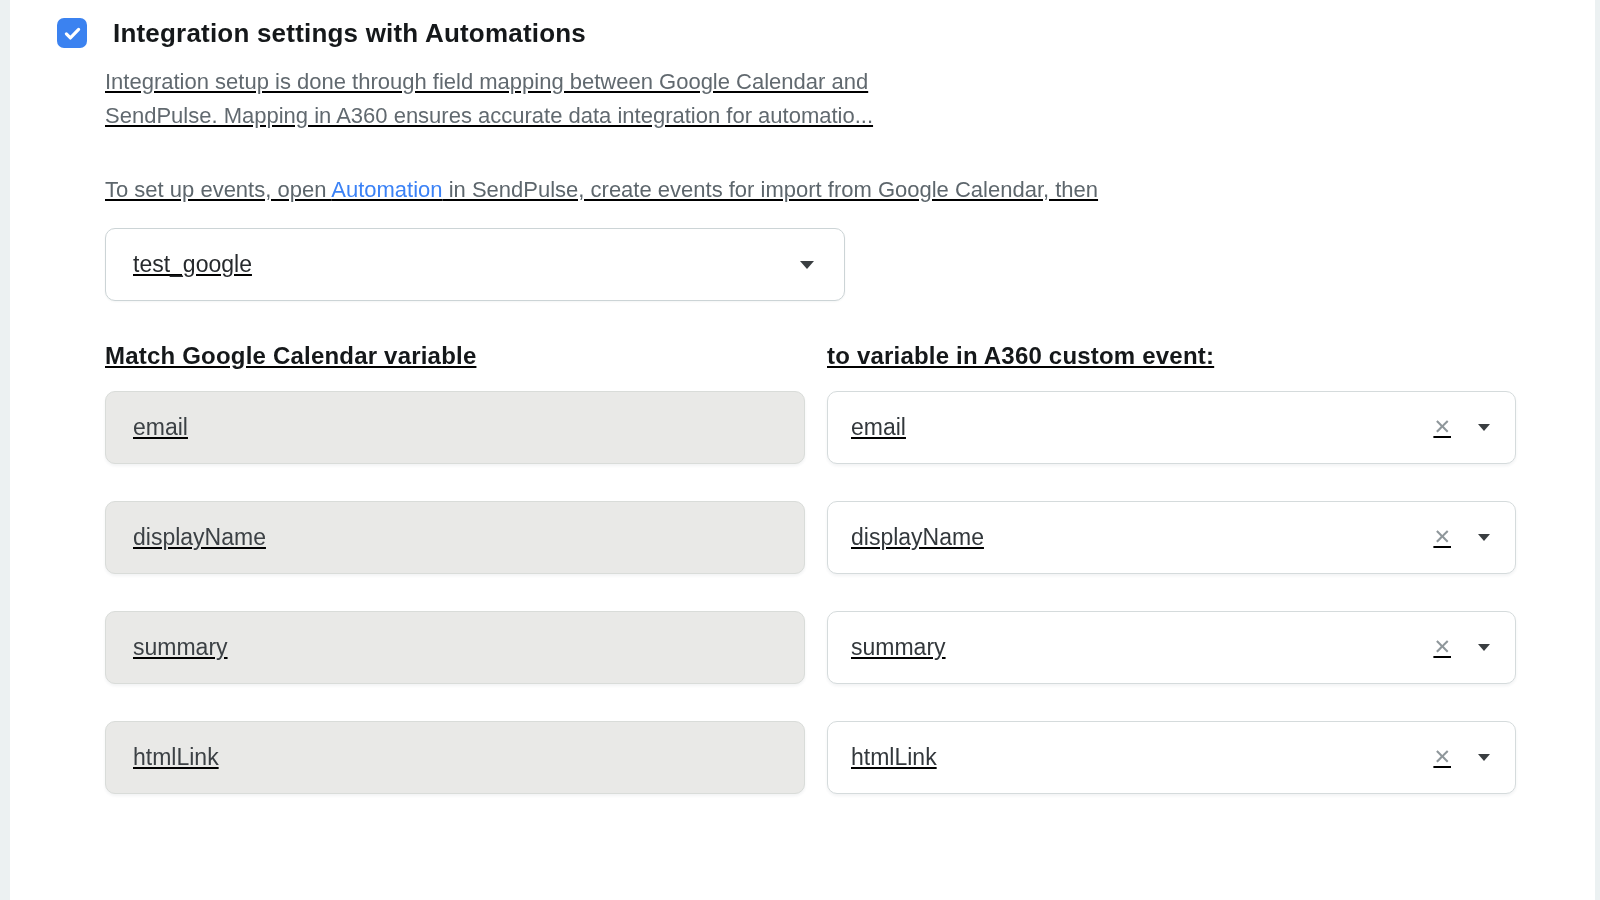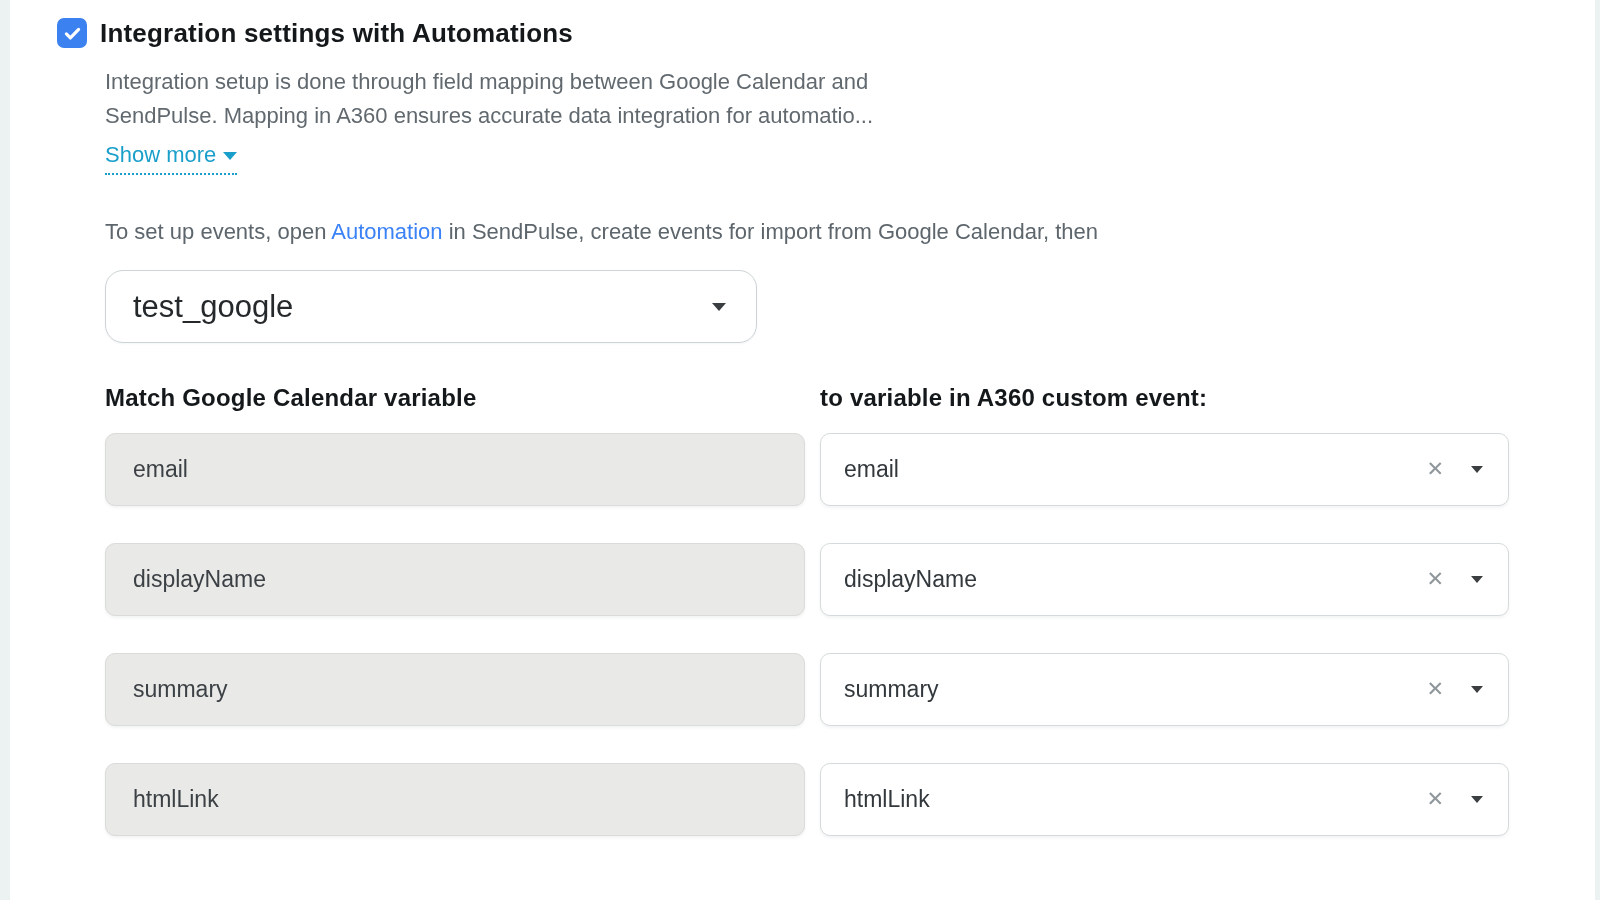--- a/index.html
+++ b/index.html
@@ -15,35 +15,35 @@
   .edge-right { right: 0; width: 5px; }
 
   .content {
     position: absolute;
     left: 10px; top: 0; width: 1585px; height: 900px;
     background: #ffffff;
     padding: 17px 0 0 47px;
   }
 
   
-  .head-row { display: flex; align-items: flex-start; gap: 13px; }
+  .head-row { display: flex; align-items: flex-start; gap: 26px; }
   .checkbox {
     width: 30px; height: 30px; flex: 0 0 30px;
     background: #3b82f0;
     border-radius: 7px;
     display: flex; align-items: center; justify-content: center;
     cursor: pointer;
     margin-top: 1px;
   }
   .page-title {
     font-size: 26px; font-weight: 700; color: #15181a;
     line-height: 32px; letter-spacing: 0.2px;
   }
 
-  .section-body { margin-left: 48px; }
+  .section-body { margin-left: 48px; text-decoration: underline; }
 
   .description {
     margin-top: 16px;
     font-size: 22px; color: #61696f; line-height: 34px;
   }
   .show-more {
     display: inline-block;
     margin-top: 9px;
     font-size: 22px; color: #1a9fca;
     border-bottom: 2px dotted #1a9fca;
@@ -63,47 +63,47 @@
 
   .instruction {
     margin-top: 40px;
     font-size: 22px; color: #5d666c; line-height: 33px;
     max-width: 1340px;
   }
   .link { color: #3b82f6; cursor: pointer; text-decoration: none; }
 
   .event-select {
     margin-top: 22px;
-    width: 652px; height: 73px;
+    width: 740px; height: 73px;
     background: #ffffff;
     border: 1px solid #ccd4d6;
-    border-radius: 18px;
+    border-radius: 10px;
     display: flex; align-items: center; justify-content: space-between;
     padding: 0 30px 0 27px;
-    font-size: 31px; color: #26292c;
+    font-size: 23px; color: #26292c;
     cursor: pointer;
     box-shadow: 0 1px 2px rgba(40,50,60,0.05);
   }
   .dark-caret {
     width: 0; height: 0;
     border-left: 7px solid transparent;
     border-right: 7px solid transparent;
     border-top: 8px solid #3a3e41;
   }
   .small-caret {
     width: 0; height: 0;
     border-left: 6px solid transparent;
     border-right: 6px solid transparent;
     border-top: 7px solid #3a3e41;
   }
 
   .map-grid {
     display: grid;
     grid-template-columns: 700px 689px;
-    column-gap: 15px;
+    column-gap: 22px;
   }
   .map-headers { margin-top: 40px; }
   .map-header {
     font-size: 24px; font-weight: 700; color: #15181a;
     line-height: 30px; letter-spacing: 0.2px;
   }
   .map-rows { margin-top: 20px; row-gap: 37px; }
 
   .field-disabled {
     height: 73px;
@@ -154,25 +154,20 @@
     <div class="page-title">Integration settings with Automations</div>
   </div>
 
   <div class="section-body">
 
     <div class="description">
       <span>Integration setup is done through field mapping between Google Calendar and</span><br>
       <span>SendPulse. Mapping in A360 ensures accurate data integration for automatio...</span>
     </div>
 
-    <div>
-      <span class="show-more">
-        <span>Show more</span><span class="caret-down"></span>
-      </span>
-    </div>
 
     <div class="instruction">
       <span>To set up events, open </span><a class="link">Automation</a><span> in SendPulse, create events for import from Google Calendar, then</span><br>
     </div>
 
     <div class="event-select">
       <span>test_google</span>
       <span class="dark-caret"></span>
     </div>
 

